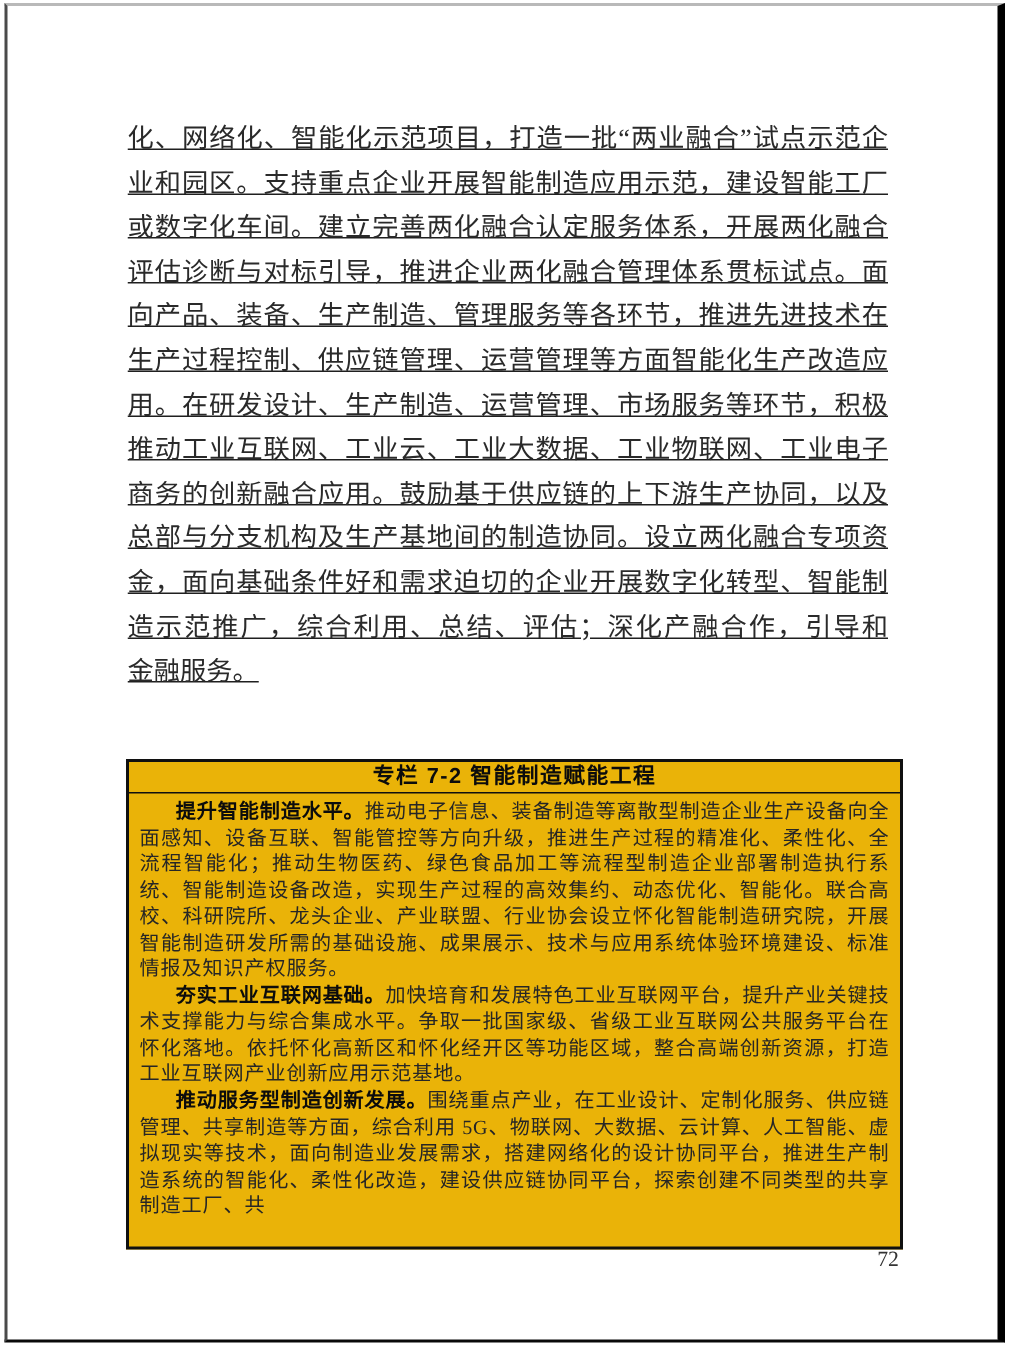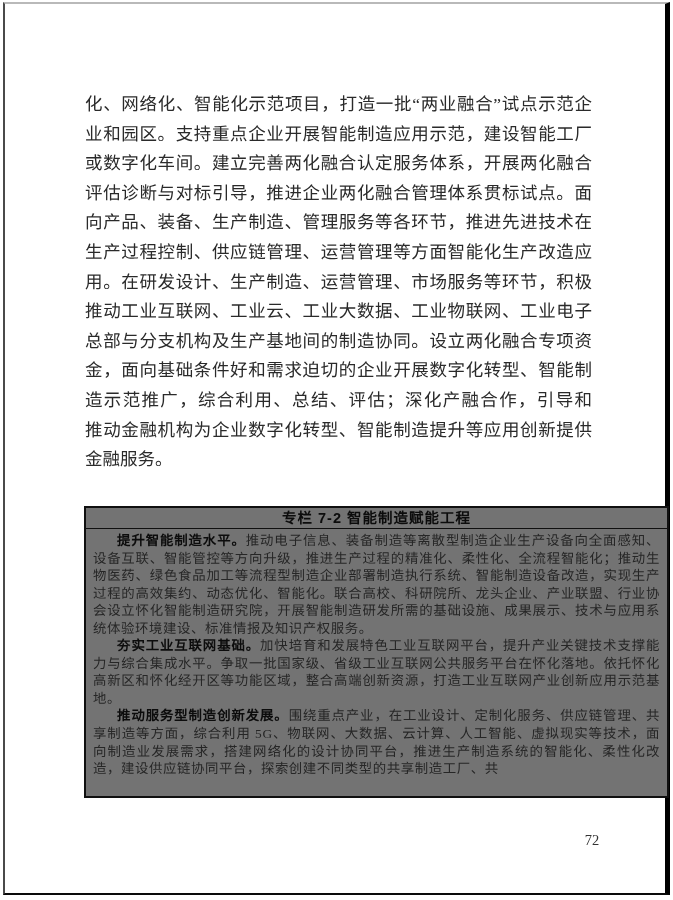--- a/index.html
+++ b/index.html
@@ -24,45 +24,46 @@
     bottom: 5px;
     border-style: solid;
     border-color: #b9b9b9 #000000 #0a0a0a #4a4a4a;
     border-width: 2px 5px 2px 2px;
     pointer-events: none;
   }
   
   .main-text {
     position: absolute;
     left: 85px;
-    top: 90px;
+    top: 78px;
     width: 507px;
+    text-decoration: underline;
   }
   .tline {
     font-size: 17.5px;
     line-height: 29.6px;
     height: 29.6px;
     overflow: hidden;
     text-align: justify;
     text-align-last: justify;
     text-justify: inter-character;
     color: #2a2a2a;
   }
   .tline.last {
     text-align-last: left;
   }
   
   .column-box {
     position: absolute;
     left: 84px;
     top: 506px;
-    width: 585px;
+    width: 518px;
     box-sizing: border-box;
     border: 2px solid #101010;
-    background: #737373;
+    background: #eab308;
   }
   .box-title {
     text-align: center;
     font-weight: bold;
     font-family: "Liberation Sans", "DejaVu Sans", sans-serif;
     font-size: 14.5px;
     line-height: 20px;
     border-bottom: 1px solid #101010;
     color: #0c0c0c;
     letter-spacing: 1px;
@@ -103,24 +104,24 @@
 
 <div class="main-text">
   <div class="tline">化、网络化、智能化示范项目，打造一批“两业融合”试点示范企</div>
   <div class="tline">业和园区。支持重点企业开展智能制造应用示范，建设智能工厂</div>
   <div class="tline">或数字化车间。建立完善两化融合认定服务体系，开展两化融合</div>
   <div class="tline">评估诊断与对标引导，推进企业两化融合管理体系贯标试点。面</div>
   <div class="tline">向产品、装备、生产制造、管理服务等各环节，推进先进技术在</div>
   <div class="tline">生产过程控制、供应链管理、运营管理等方面智能化生产改造应</div>
   <div class="tline">用。在研发设计、生产制造、运营管理、市场服务等环节，积极</div>
   <div class="tline">推动工业互联网、工业云、工业大数据、工业物联网、工业电子</div>
+  <div class="tline">商务的创新融合应用。鼓励基于供应链的上下游生产协同，以及</div>
   <div class="tline">总部与分支机构及生产基地间的制造协同。设立两化融合专项资</div>
   <div class="tline">金，面向基础条件好和需求迫切的企业开展数字化转型、智能制</div>
   <div class="tline">造示范推广，综合利用、总结、评估；深化产融合作，引导和</div>
-  <div class="tline">推动金融机构为企业数字化转型、智能制造提升等应用创新提供</div>
   <div class="tline last">金融服务。</div>
 </div>
 
 <div class="column-box">
   <div class="box-title">专栏 7-2 智能制造赋能工程</div>
   <div class="box-body">
     <p class="box-para"><b class="lead">提升智能制造水平。</b><span>推动电子信息、装备制造等离散型制造企业生产设备向全面感知、设备互联、智能管控等方向升级，推进生产过程的精准化、柔性化、全流程智能化；推动生物医药、绿色食品加工等流程型制造企业部署制造执行系统、智能制造设备改造，实现生产过程的高效集约、动态优化、智能化。联合高校、科研院所、龙头企业、产业联盟、行业协会设立怀化智能制造研究院，开展智能制造研发所需的基础设施、成果展示、技术与应用系统体验环境建设、标准情报及知识产权服务。</span></p>
     <p class="box-para"><b class="lead">夯实工业互联网基础。</b><span>加快培育和发展特色工业互联网平台，提升产业关键技术支撑能力与综合集成水平。争取一批国家级、省级工业互联网公共服务平台在怀化落地。依托怀化高新区和怀化经开区等功能区域，整合高端创新资源，打造工业互联网产业创新应用示范基地。</span></p>
     <p class="box-para"><b class="lead">推动服务型制造创新发展。</b><span>围绕重点产业，在工业设计、定制化服务、供应链管理、共享制造等方面，综合利用 5G、物联网、大数据、云计算、人工智能、虚拟现实等技术，面向制造业发展需求，搭建网络化的设计协同平台，推进生产制造系统的智能化、柔性化改造，建设供应链协同平台，探索创建不同类型的共享制造工厂、共</span></p>
   </div>

